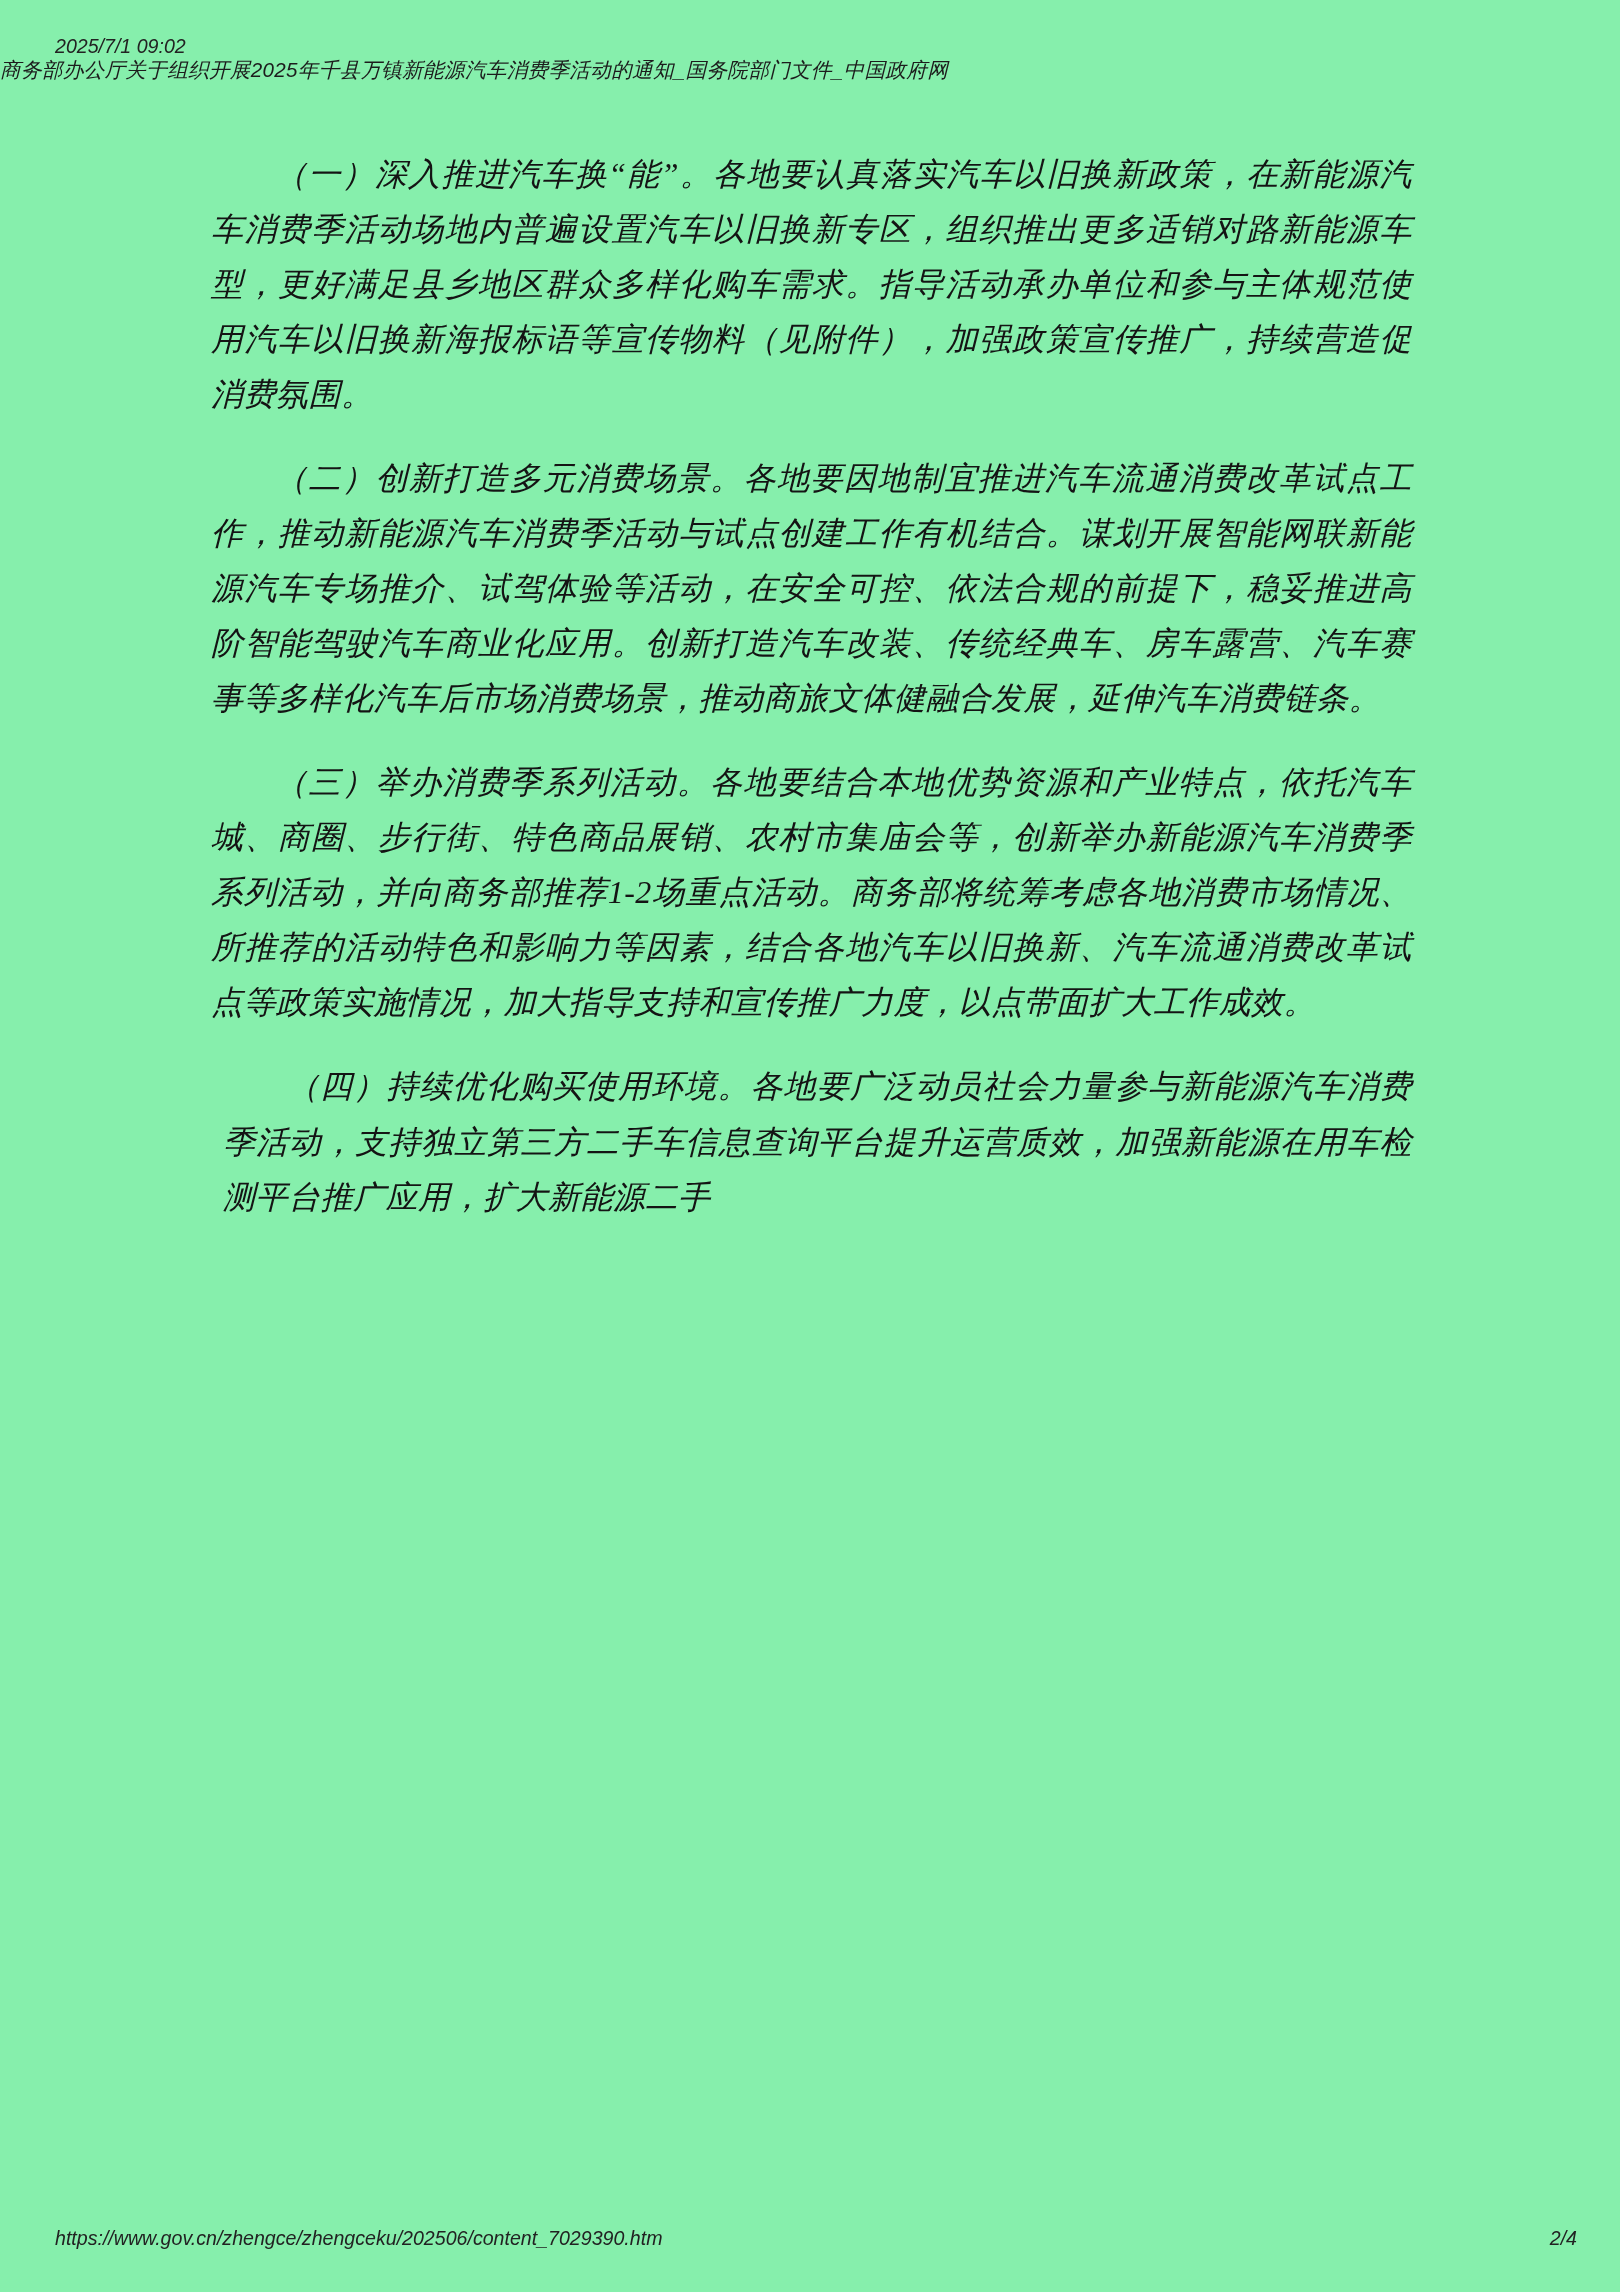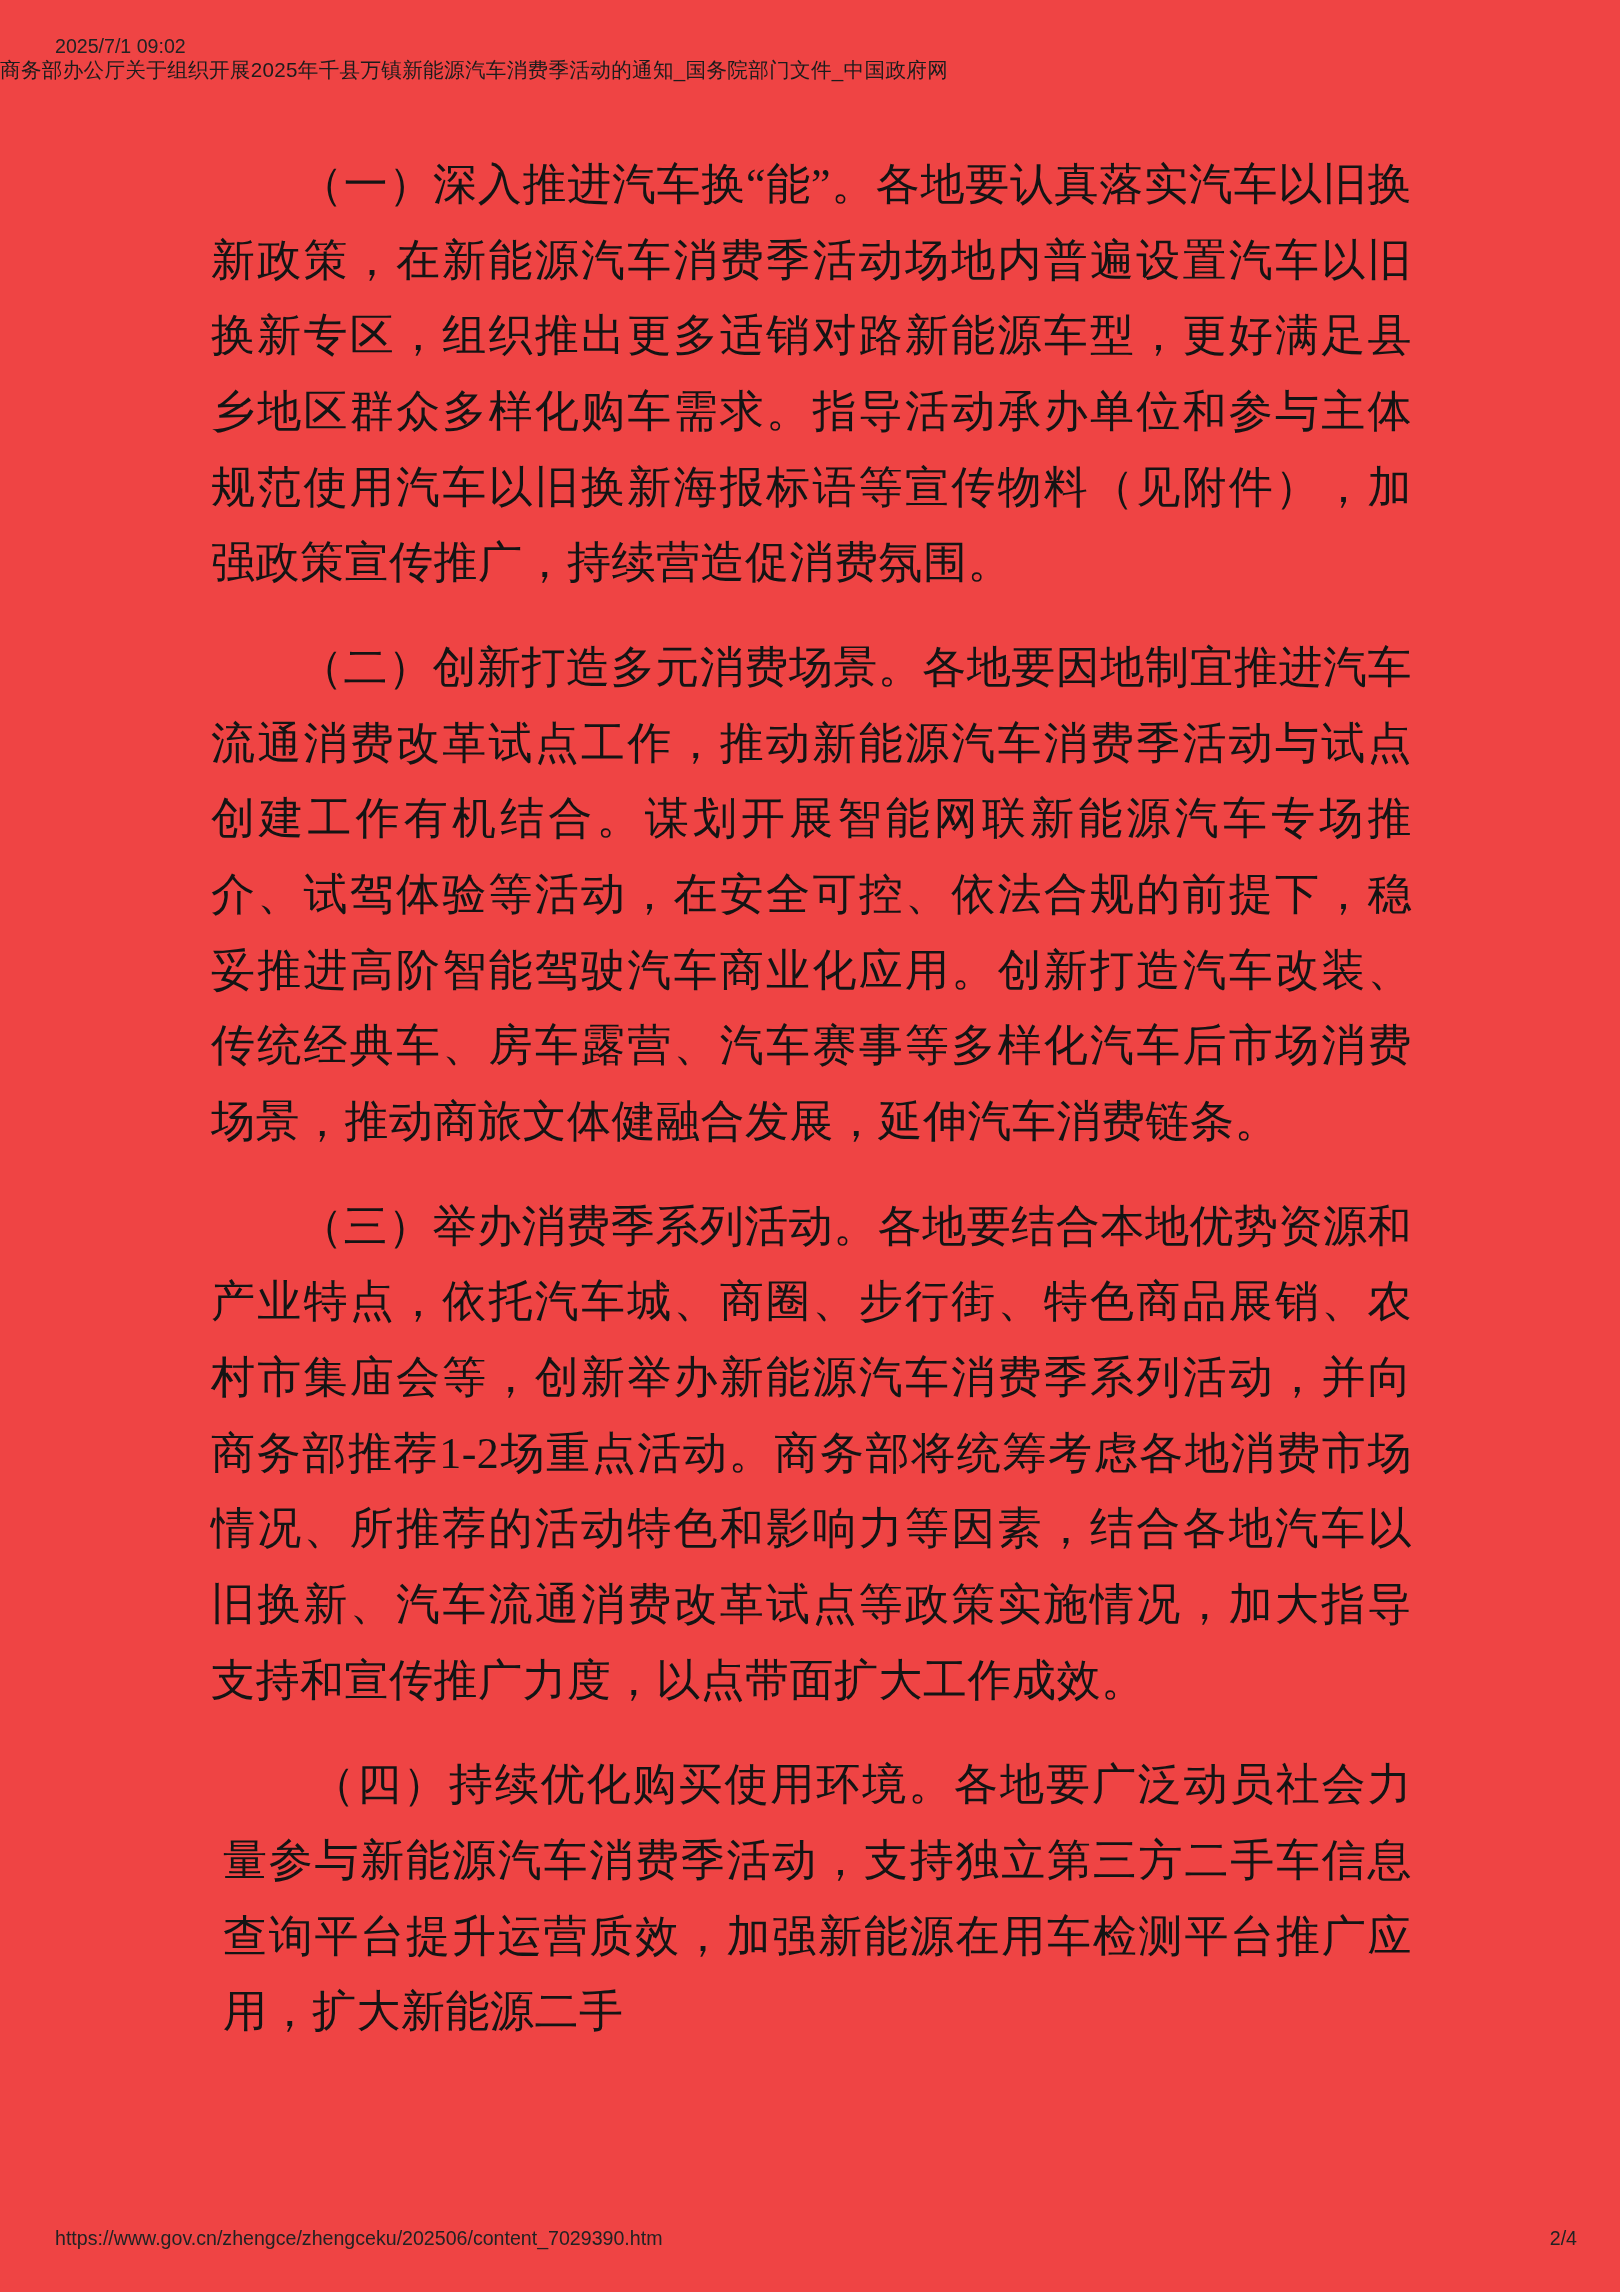--- a/index.html
+++ b/index.html
@@ -11,21 +11,22 @@
     width: 1620px;
     height: 2293px;
     position: relative;
     font-family: "Liberation Serif", "DejaVu Serif", serif;
     color: #1a1a1a;
     overflow: hidden;
   }
   .page {
     position: absolute;
     inset: 0;
-    background: #ef4444;
+    background: #86efac;
+    font-style: italic;
   }
   
   .print-header {
     position: absolute;
     top: 27.4px;
     left: 0;
     right: 0;
     height: 39px;
     font-family: "Liberation Sans", "DejaVu Sans", sans-serif;
     font-size: 19.6px;
@@ -70,21 +71,21 @@
     white-space: nowrap;
   }
   
   .doc-body {
     position: absolute;
     top: 147px;
     left: 211px;
     width: 1201px;
   }
   .para {
-    font-size: 44px;
+    font-size: 32px;
     line-height: 1.72;
     text-align: justify;
     text-justify: inter-ideograph;
     text-indent: 2em;
     margin: 0 0 29px 0;
     letter-spacing: 0.5px;
     color: #141414;
     font-family: "Liberation Serif", "DejaVu Serif", serif;
   }
   .para:last-child { margin-bottom: 0; margin-left: 12px; }

